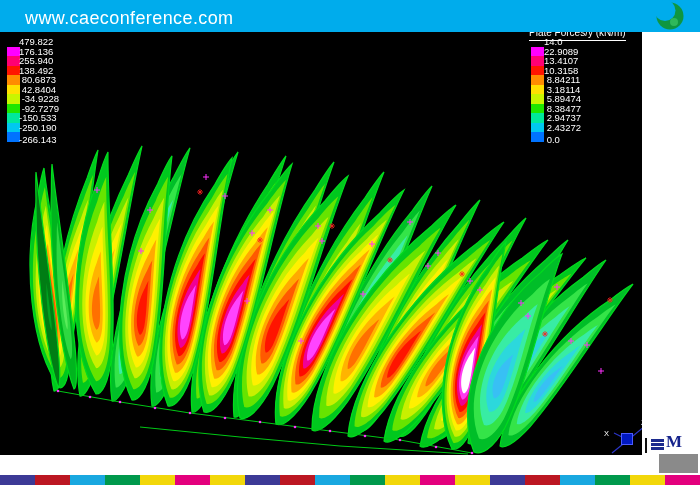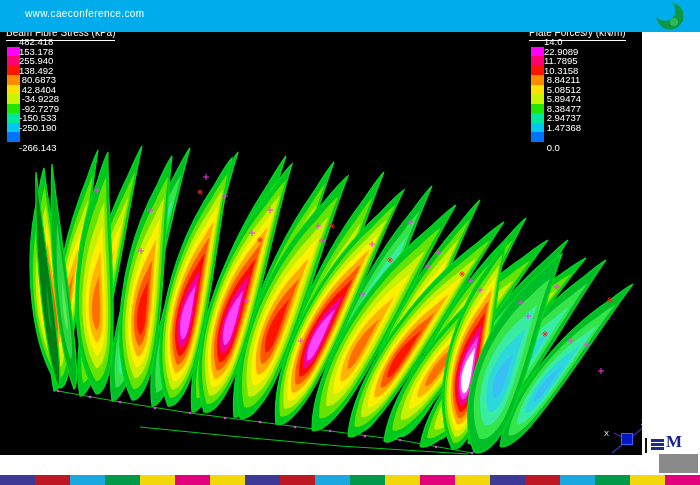--- a/index.html
+++ b/index.html
@@ -1,21 +1,21 @@
 <!DOCTYPE html>
 <html><head>
 <meta charset="utf-8">
 <style>
   html,body{margin:0;padding:0;background:#ffffff;}
   #page{position:relative;width:700px;height:485px;background:#ffffff;overflow:hidden;
         font-family:"Liberation Sans", sans-serif;}
 
   
   #header{position:absolute;left:0;top:0;width:700px;height:32px;background:#00acec;}
-  #conf-url{position:absolute;left:25px;top:8px;color:#ffffff;font-size:10px;letter-spacing:.4px;
+  #conf-url{position:absolute;left:25px;top:8px;color:#ffffff;font-size:18px;letter-spacing:.4px;
             text-decoration:none;cursor:pointer;}
   #conf-logo{position:absolute;left:646px;top:0;}
 
   
   #viewport{position:absolute;left:0;top:32px;width:642px;height:423px;background:#000000;overflow:hidden;}
   #scene{position:absolute;left:0;top:0;}
 
   
   .legend{position:absolute;}
   #legend-left{left:6px;top:-10px;width:118px;}
@@ -23,21 +23,21 @@
   .lg-title{display:inline-block;color:#ffffff;font-size:10px;line-height:12px;white-space:nowrap;
             border-bottom:1px solid #ffffff;padding-bottom:1px;}
   .lg-chips{position:absolute;top:24.5px;}
   #legend-left .lg-chips{left:1px;}
   #legend-right .lg-chips{left:2px;}
   .lg-chip{width:13px;height:9.5px;}
   .lg-values{position:absolute;top:15px;}
   #legend-left .lg-values{left:13px;}
   #legend-right .lg-values{left:15px;}
   .lg-value{height:9.5px;line-height:9.5px;font-size:9.5px;color:#ffffff;white-space:pre;}
-  .lg-value.lg-min{margin-top:11px;}
+  .lg-value.lg-min{margin-top:3px;}
 
   
   #partner-vline{position:absolute;left:645px;top:438px;width:2px;height:15px;background:#101010;}
   #partner-logo{position:absolute;left:651px;top:439px;width:50px;height:20px;}
   .plogo-bar{width:13px;height:2.5px;background:#1b2a8e;margin-bottom:1.5px;}
   #plogo-m{position:absolute;left:15px;top:-7px;font-size:17px;font-weight:bold;color:#15238c;
            font-family:"Liberation Serif", serif;}
   #gray-box{position:absolute;left:659px;top:454px;width:39px;height:19px;background:#8a8a8a;}
 
   
@@ -338,36 +338,35 @@
         </g>
       <g id="triad">
         <path d="M628 440 L645 426 M628 440 L614 433 M628 440 L612 453" stroke="#2a35c8" stroke-width="1.2" fill="none"></path>
         <rect x="621.5" y="433.5" width="11" height="11" fill="#0018c0" stroke="#4b5bff" stroke-width="1"></rect>
         <text x="641" y="425" fill="#dfe4ff" font-size="7.5" font-family="Liberation Sans, sans-serif">Z</text>
         <text x="604" y="436" fill="#ffffff" font-size="7.5" font-family="Liberation Sans, sans-serif">X</text>
       </g>
     </svg>
 
     <div class="legend" id="legend-left">
-      <div class="lg-title">Beam Fibre Stress (kPa)</div>
       <div class="lg-chips">
           <div class="lg-chip" style="background: rgb(255, 0, 255);"></div>
           <div class="lg-chip" style="background: rgb(255, 0, 115);"></div>
           <div class="lg-chip" style="background: rgb(255, 20, 0);"></div>
           <div class="lg-chip" style="background: rgb(255, 140, 0);"></div>
           <div class="lg-chip" style="background: rgb(255, 224, 0);"></div>
           <div class="lg-chip" style="background: rgb(200, 245, 0);"></div>
           <div class="lg-chip" style="background: rgb(30, 230, 0);"></div>
           <div class="lg-chip" style="background: rgb(0, 232, 156);"></div>
           <div class="lg-chip" style="background: rgb(0, 200, 240);"></div>
           <div class="lg-chip" style="background: rgb(0, 115, 255);"></div>
         </div>
       <div class="lg-values">
-          <div class="lg-value">482.418</div>
-          <div class="lg-value">153.178</div>
+          <div class="lg-value">479.822</div>
+          <div class="lg-value">176.136</div>
           <div class="lg-value">255.940</div>
           <div class="lg-value">138.492</div>
           <div class="lg-value"> 80.6873</div>
           <div class="lg-value"> 42.8404</div>
           <div class="lg-value"> -34.9228</div>
           <div class="lg-value"> -92.7279</div>
           <div class="lg-value">-150.533</div>
           <div class="lg-value">-250.190</div>
           <div class="lg-value lg-min">-266.143</div>
         </div>
@@ -383,28 +382,28 @@
           <div class="lg-chip" style="background: rgb(255, 224, 0);"></div>
           <div class="lg-chip" style="background: rgb(200, 245, 0);"></div>
           <div class="lg-chip" style="background: rgb(30, 230, 0);"></div>
           <div class="lg-chip" style="background: rgb(0, 232, 156);"></div>
           <div class="lg-chip" style="background: rgb(0, 200, 240);"></div>
           <div class="lg-chip" style="background: rgb(0, 115, 255);"></div>
         </div>
       <div class="lg-values">
           <div class="lg-value">14.0</div>
           <div class="lg-value">22.9089</div>
-          <div class="lg-value">11.7895</div>
+          <div class="lg-value">13.4107</div>
           <div class="lg-value">10.3158</div>
           <div class="lg-value"> 8.84211</div>
-          <div class="lg-value"> 5.08512</div>
+          <div class="lg-value"> 3.18114</div>
           <div class="lg-value"> 5.89474</div>
           <div class="lg-value"> 8.38477</div>
           <div class="lg-value"> 2.94737</div>
-          <div class="lg-value"> 1.47368</div>
+          <div class="lg-value"> 2.43272</div>
           <div class="lg-value lg-min"> 0.0</div>
         </div>
     </div>
   </div>
 
   <div id="header">
     <a id="conf-url">www.caeconference.com</a>
     <svg id="conf-logo" width="54" height="32">
       <circle cx="24" cy="16" r="13.5" fill="#0f9640"></circle>
       <circle cx="19" cy="10.5" r="10.5" fill="#00acec"></circle>

